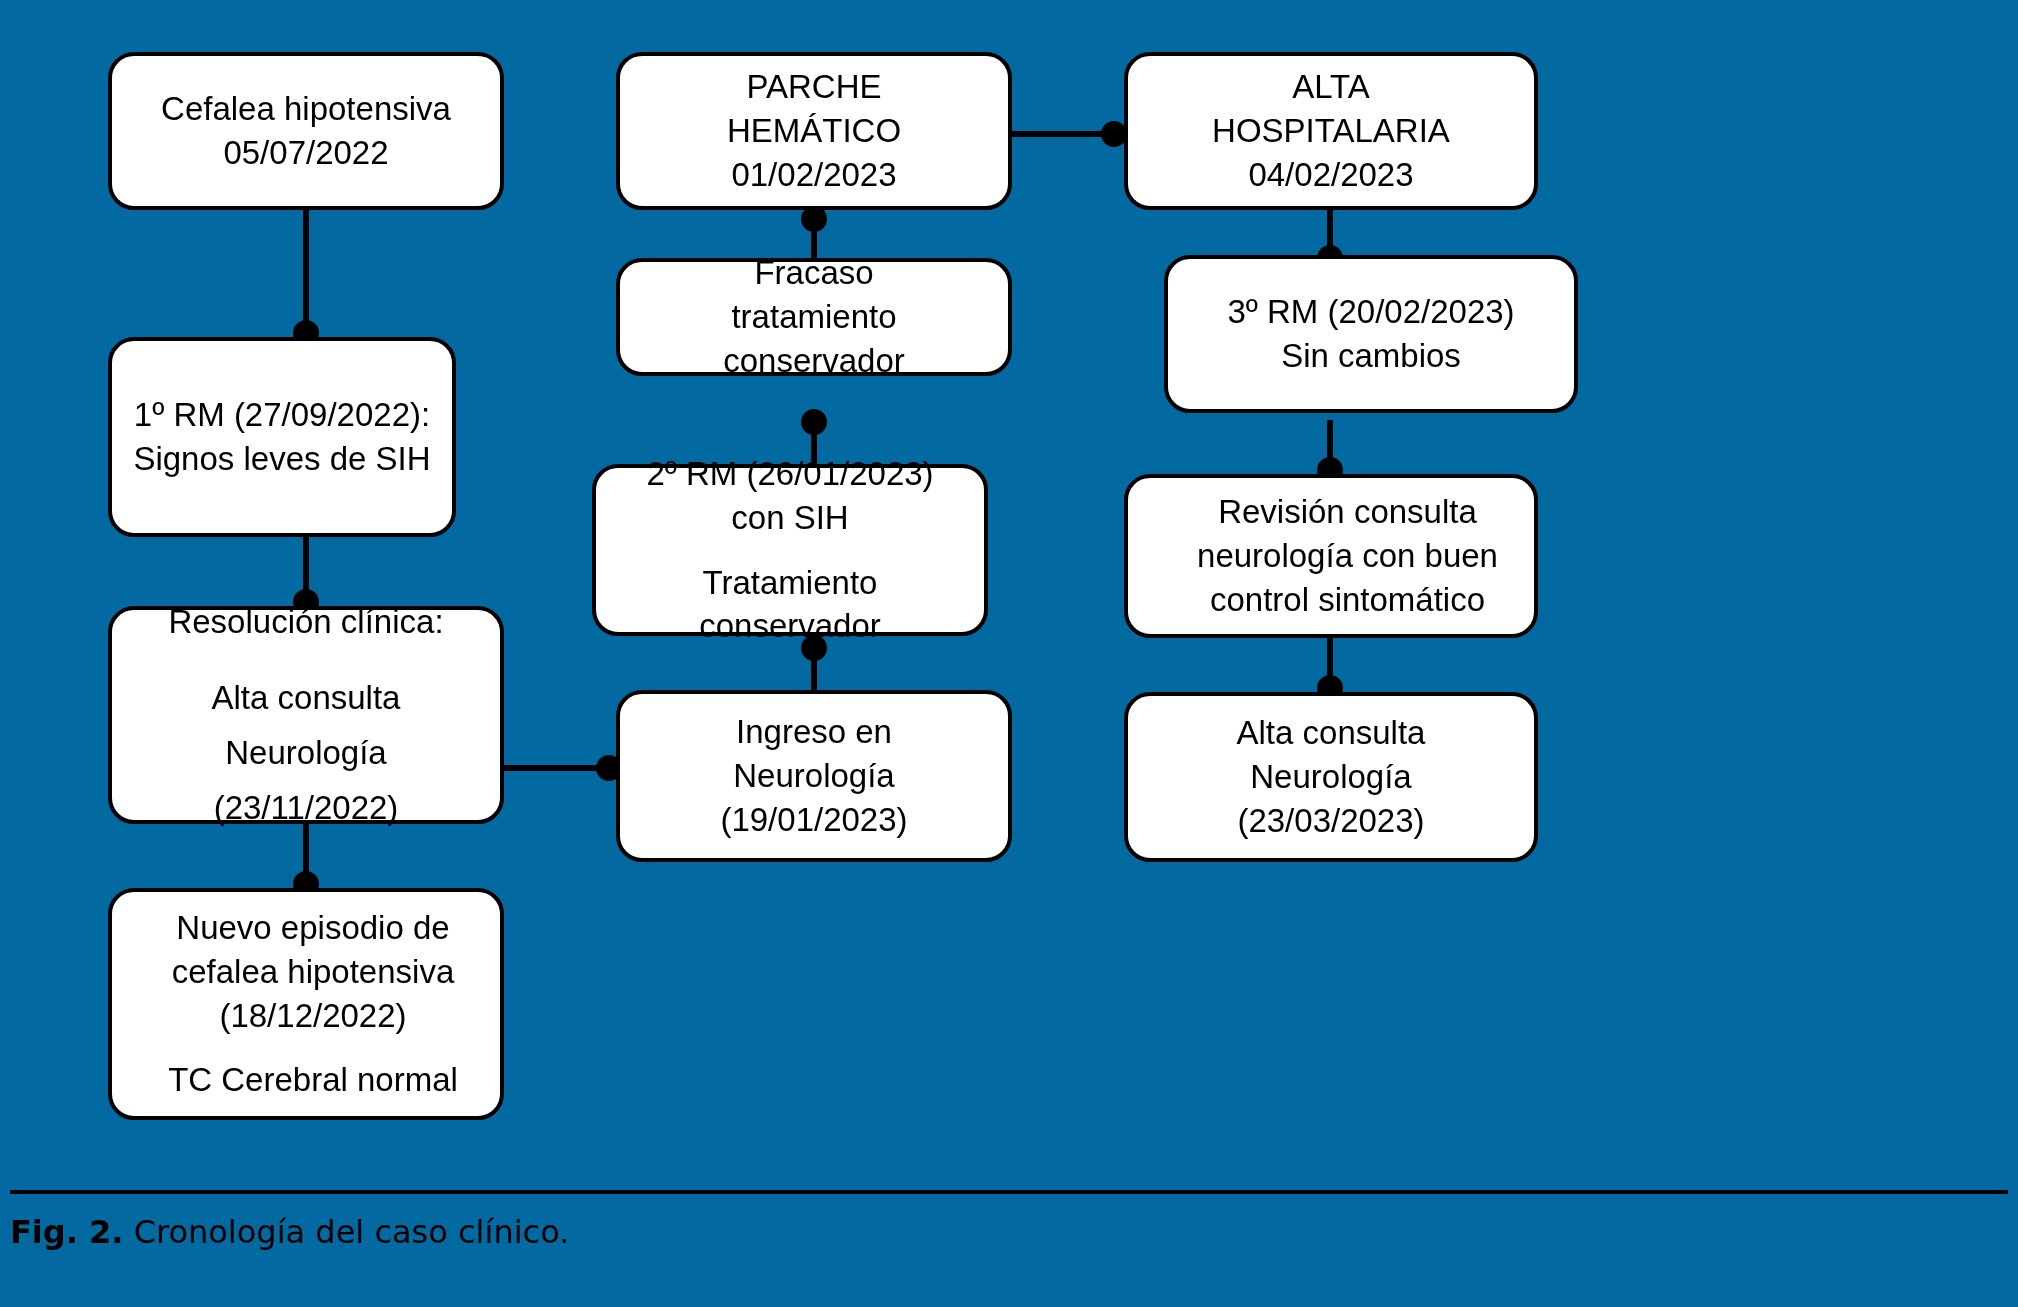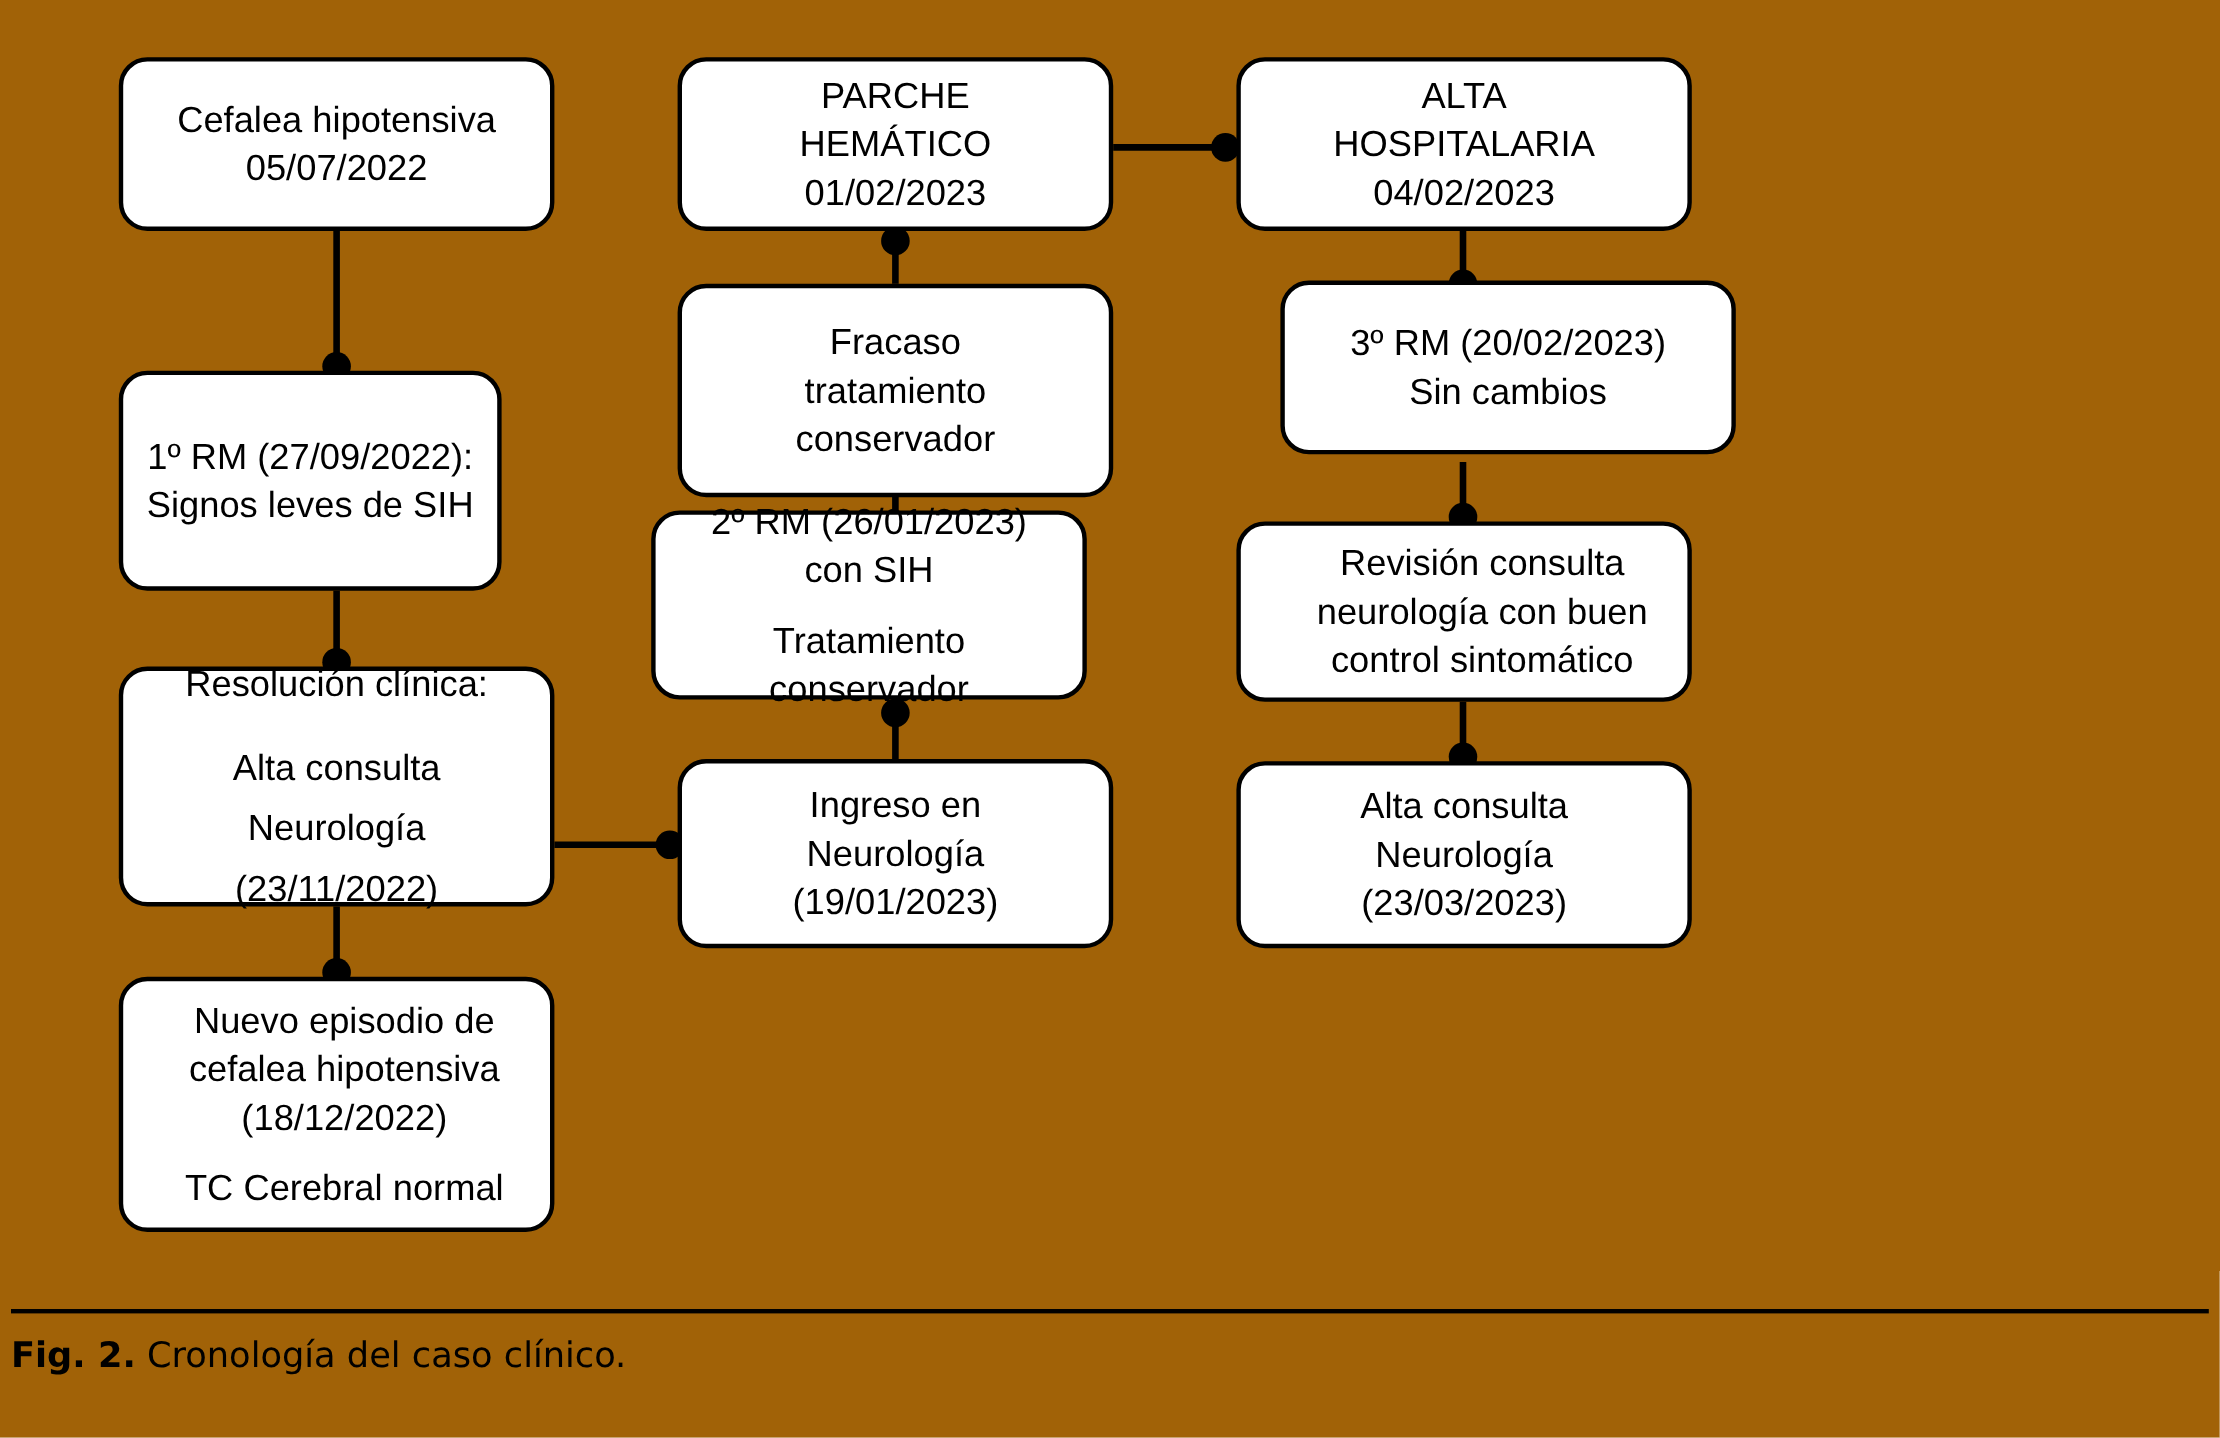--- a/index.html
+++ b/index.html
@@ -8,21 +8,21 @@
     background: #ffffff;
   }
   body {
     font-family: "Liberation Sans", sans-serif;
     color: #000000;
   }
   #page {
     position: relative;
     width: 2018px;
     height: 1307px;
-    background: #a16207;
+    background: #0369a1;
     overflow: hidden;
   }
   #flow-svg {
     position: absolute;
     left: 0;
     top: 0;
     width: 2018px;
     height: 1307px;
   }
   .node-box {
@@ -153,21 +153,21 @@
     <span class="node-line">(18/12/2022)</span>
     <span class="node-line gap-before">TC Cerebral normal</span>
   </div>
 
   <div class="node-box" id="node-parche-hematico" style="left: 616px; top: 52px; width: 396px; height: 158px;">
     <span class="node-line">PARCHE</span>
     <span class="node-line">HEMÁTICO</span>
     <span class="node-line">01/02/2023</span>
   </div>
 
-  <div class="node-box" id="node-fracaso-tratamiento" style="left: 616px; top: 258px; width: 396px; height: 194px;">
+  <div class="node-box" id="node-fracaso-tratamiento" style="left: 616px; top: 258px; width: 396px; height: 118px;">
     <span class="node-line">Fracaso</span>
     <span class="node-line">tratamiento</span>
     <span class="node-line">conservador</span>
   </div>
 
   <div class="node-box" id="node-rm2" style="left: 592px; top: 464px; width: 396px; height: 172px;">
     <span class="node-line">2º RM (26/01/2023)</span>
     <span class="node-line">con SIH</span>
     <span class="node-line gap-before">Tratamiento</span>
     <span class="node-line">conservador</span>

